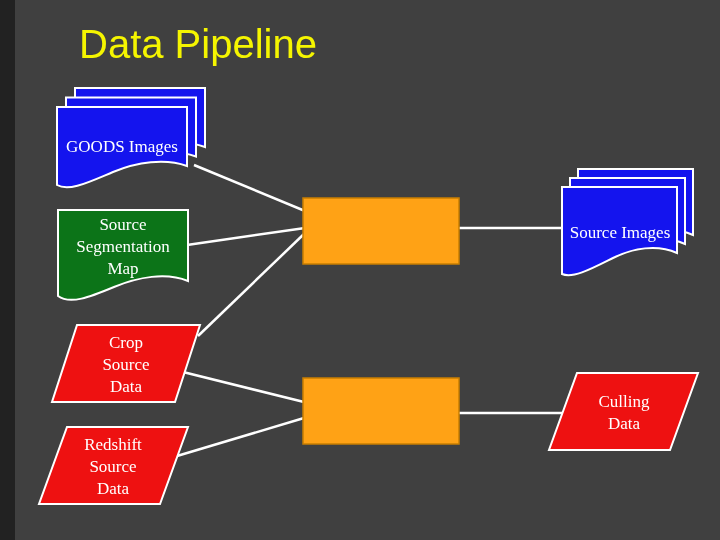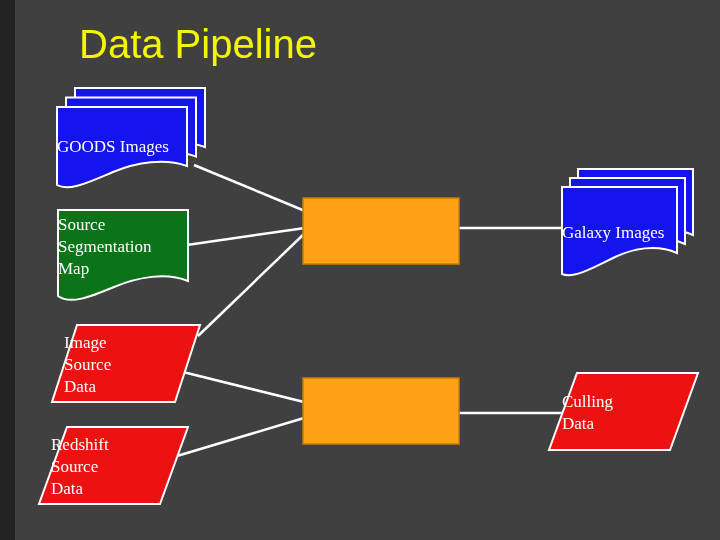--- a/index.html
+++ b/index.html
@@ -16,20 +16,21 @@
     left:64px;top:22px;
     font-family:"Liberation Sans", sans-serif;
     font-size:40px;
     line-height:1.1;
     color:#F5F500;
     white-space:nowrap;
   }
   .diagram-svg{position:absolute;left:0;top:0;}
   .label{
     position:absolute;
+    text-align:center;
     color:#FFFFFF;
     font-size:17px;
     line-height:22px;
     white-space:pre-line;
     pointer-events:none;
   }
   .label.process-label{
     color:#FDF5DC;
     line-height:20px;
   }
@@ -79,28 +80,28 @@
 
     <path class="flow-parallelogram" d="M562,373 L683,373 L655,450 L534,450 Z" fill="#EE1111"></path>
   </svg>
 
   <div class="label" style="left:42px;top:136px;width:130px;">GOODS Images</div>
 
   <div class="label" style="left:43px;top:214px;width:130px;">Source
 Segmentation
 Map</div>
 
-  <div class="label" style="left:49px;top:332px;width:124px;">Image
+  <div class="label" style="left:49px;top:332px;width:124px;">Crop
 Source
 Data</div>
 
   <div class="label" style="left:36px;top:434px;width:124px;">Redshift
 Source
 Data</div>
 
 
 
-  <div class="label" style="left:547px;top:222px;width:116px;">Galaxy Images</div>
+  <div class="label" style="left:547px;top:222px;width:116px;">Source Images</div>
 
   <div class="label" style="left:547px;top:391px;width:124px;">Culling
 Data</div>
 
 </div>
 
 </body></html>

